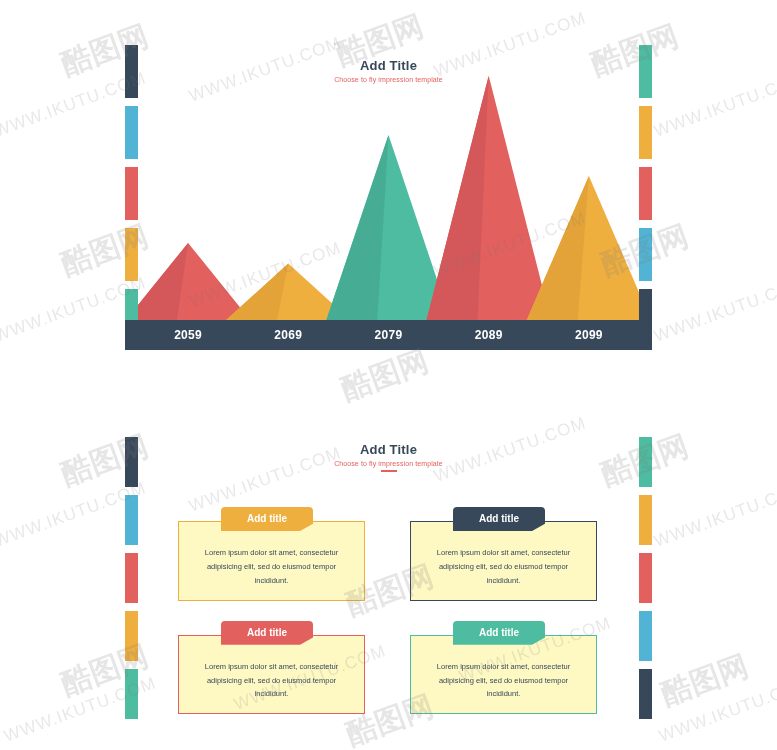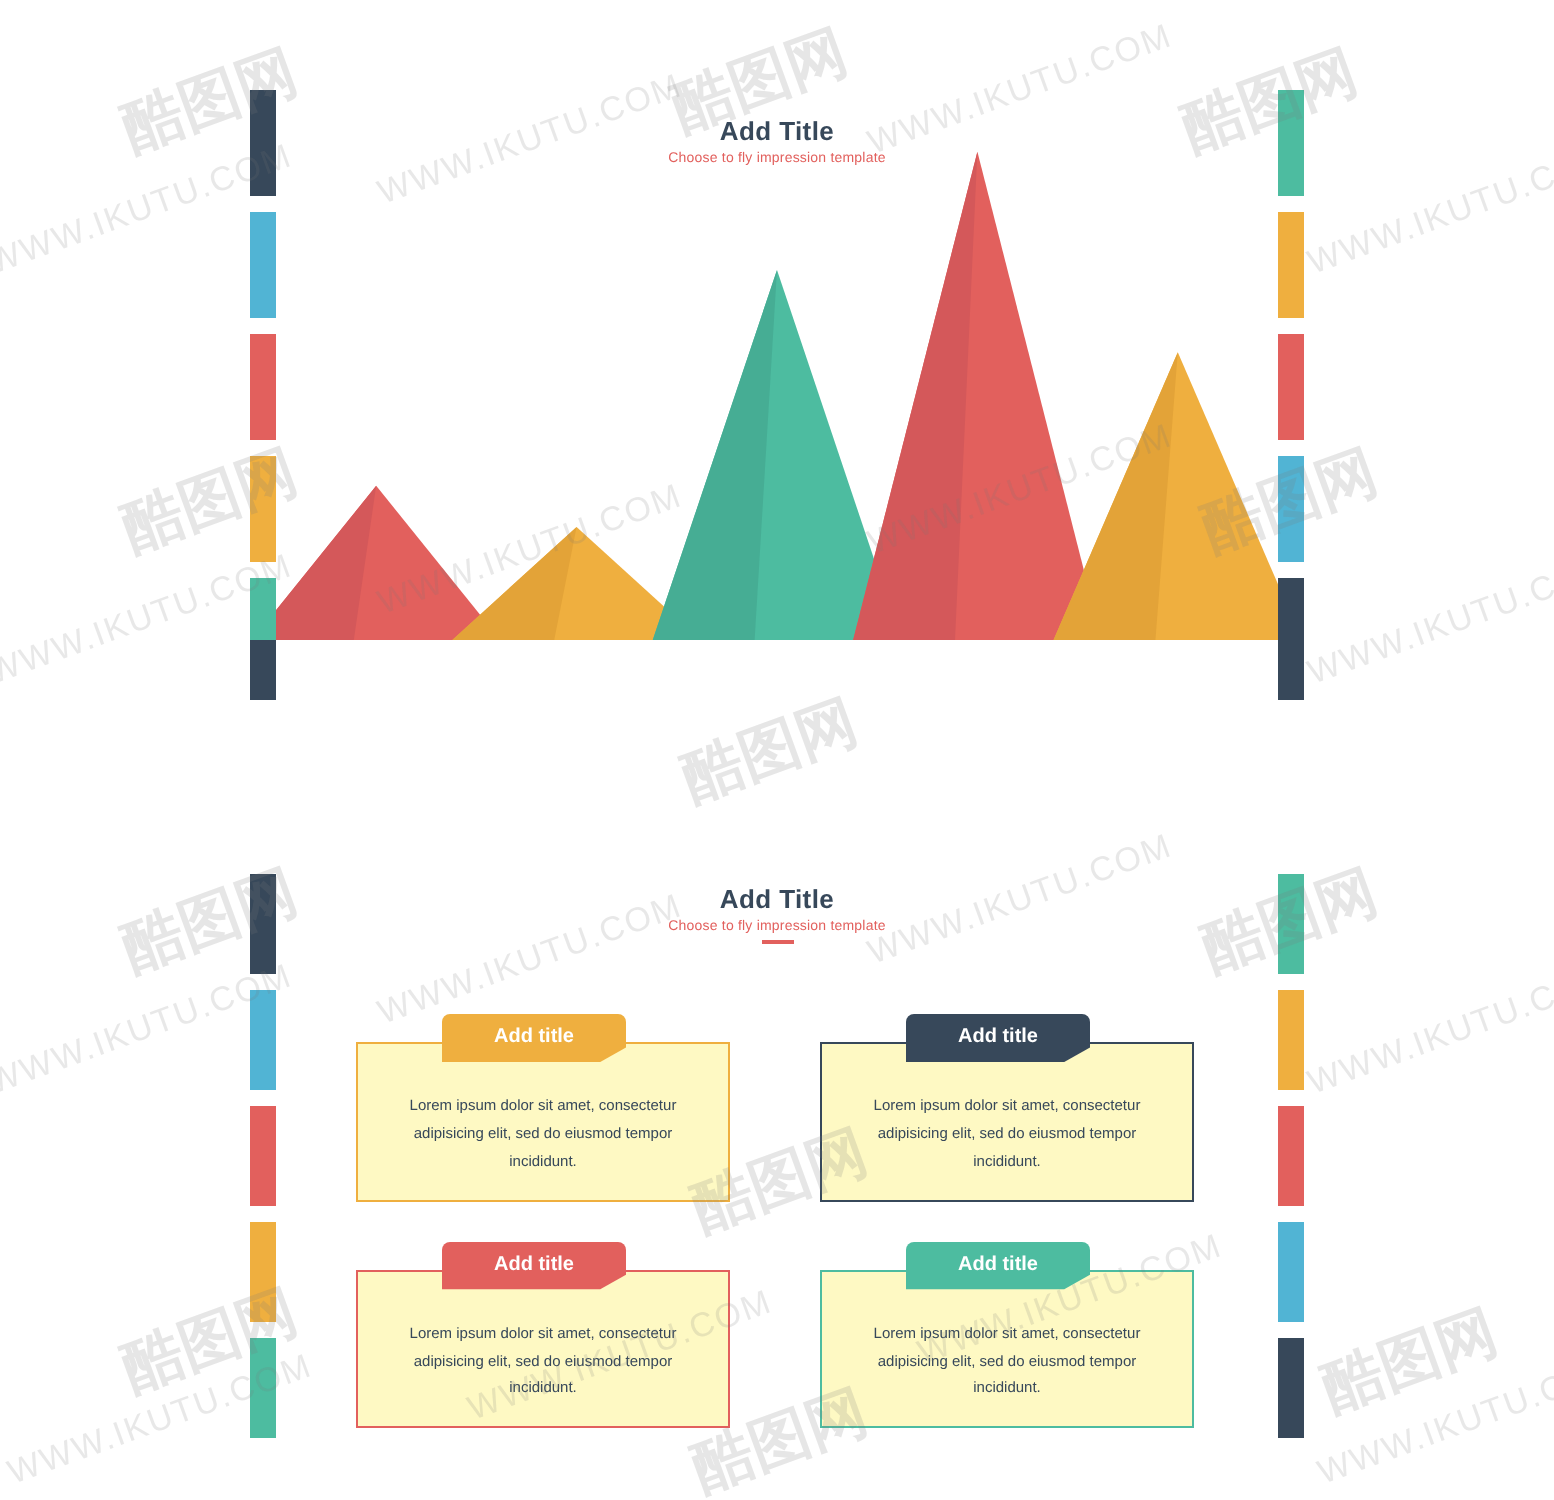--- a/index.html
+++ b/index.html
@@ -217,20 +217,27 @@
           <polygon points="88.17600000000002,265 150.3,208.46 139.11768,265" fill="#e3a338"></polygon>
           <polygon points="188.376,265 250.5,79.96000000000001 312.624,265" fill="#4dbca0"></polygon>
           <polygon points="188.376,265 250.5,79.96000000000001 239.31768,265" fill="#46ad94"></polygon>
           <polygon points="288.576,265 350.70000000000005,20.850000000000023 412.82400000000007,265" fill="#e2605d"></polygon>
           <polygon points="288.576,265 350.70000000000005,20.850000000000023 339.51768000000004,265" fill="#d4585a"></polygon>
           <polygon points="388.776,265 450.90000000000003,121.07999999999998 513.024,265" fill="#efaf3f"></polygon>
           <polygon points="388.776,265 450.90000000000003,121.07999999999998 439.71768000000003,265" fill="#e3a338"></polygon>
         </svg>
     </div>
     <div class="axis-foot-left"></div>
+    <div class="axis-bar" id="chart-axis">
+        <div class="axis-tick">2059</div>
+        <div class="axis-tick">2069</div>
+        <div class="axis-tick">2079</div>
+        <div class="axis-tick">2089</div>
+        <div class="axis-tick">2099</div>
+      </div>
     <div class="axis-foot-right"></div>
   </div>
 </section>
 
 <section class="slide" id="slide-cards">
 
   <div class="strip" id="cards-strip-left" style="left:125px; top:5px;">
       <div class="strip-seg" style="background: rgb(55, 72, 90); height: 50px; margin-bottom: 8px;"></div>
       <div class="strip-seg" style="background: rgb(81, 180, 212); height: 50px; margin-bottom: 8px;"></div>
       <div class="strip-seg" style="background: rgb(226, 96, 93); height: 50px; margin-bottom: 8px;"></div>

